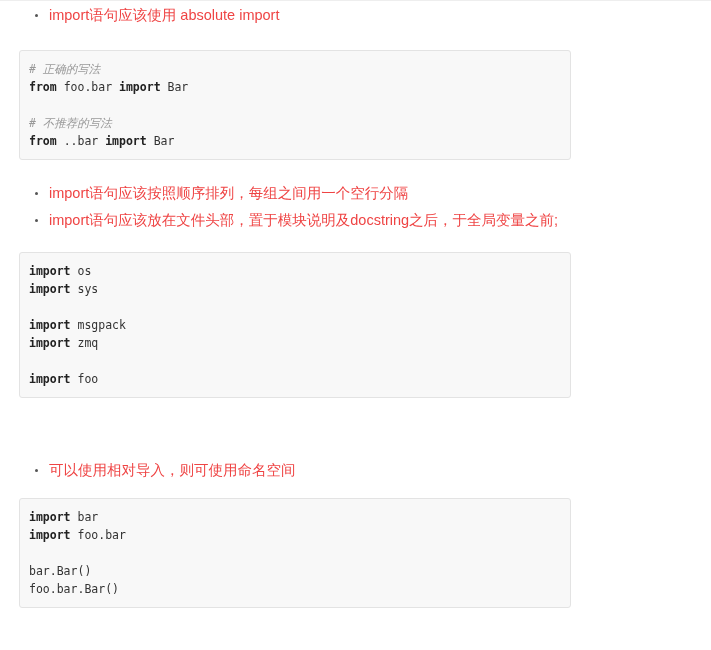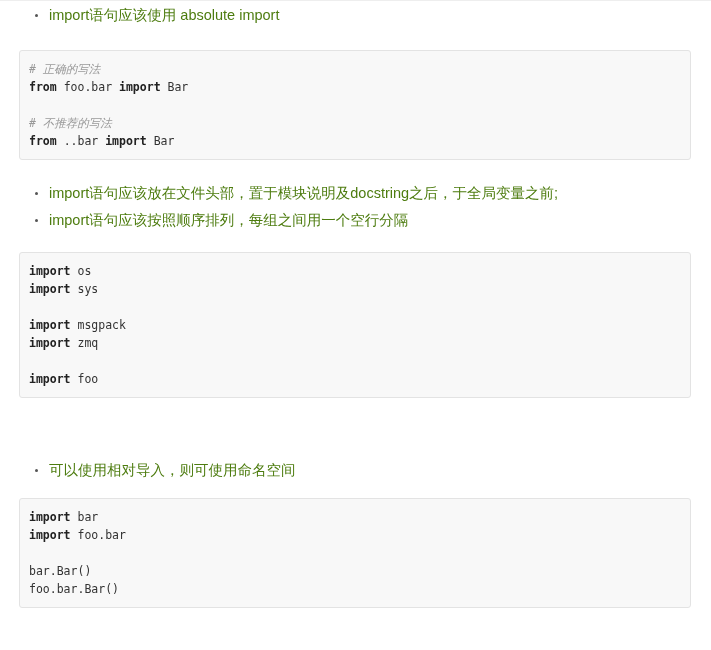--- a/index.html
+++ b/index.html
@@ -29,21 +29,21 @@
   ul.bullets {
     list-style: none;
     margin: 0;
     padding: 0;
   }
   ul.bullets li {
     position: relative;
     padding-left: 21px;
     font-size: 14.5px;
     line-height: 27px;
-    color: #4d7c0f;
+    color: #ef4444;
     white-space: nowrap;
   }
   ul.bullets li .dot {
     position: absolute;
     left: 7px;
     top: 12px;
     width: 3px;
     height: 3px;
     border-radius: 50%;
     background: #555555;
@@ -53,21 +53,21 @@
 
   .gap-first  { margin-top: 1px; }
 
   
   .codeblock {
     margin: 0 19px 0 19px;
     background: #f8f8f8;
     border: 1px solid #e3e3e3;
     border-radius: 3px;
     box-sizing: border-box;
-    width: 672px;
+    width: 552px;
     padding: 9px 8px 9px 9px;
   }
   .codeblock pre {
     margin: 0;
     font-family: "DejaVu Sans Mono", "Liberation Mono", monospace;
     font-size: 11.5px;
     line-height: 18px;
     color: #333333;
     white-space: pre;
   }
@@ -104,25 +104,25 @@
 <span class="blank"></span><span><span class="cm"># 不推荐的写法</span></span>
 <span><span class="kw">from</span><span> ..bar </span><span class="kw">import</span><span> Bar</span></span></pre>
   </div>
 
   <div class="sp-20"></div>
 
   <div class="list-block">
     <ul class="bullets">
       <li>
         <span class="dot"></span>
-        <span>import语句应该放在文件头部，置于模块说明及docstring之后，于全局变量之前;</span>
+        <span>import语句应该按照顺序排列，每组之间用一个空行分隔</span>
       </li>
       <li>
         <span class="dot"></span>
-        <span>import语句应该按照顺序排列，每组之间用一个空行分隔</span>
+        <span>import语句应该放在文件头部，置于模块说明及docstring之后，于全局变量之前;</span>
       </li>
     </ul>
   </div>
 
   <div class="sp-18"></div>
 
   <div class="codeblock">
     <pre><span><span class="kw">import</span><span> os</span></span>
 <span><span class="kw">import</span><span> sys</span></span>
 <span class="blank"></span><span><span class="kw">import</span><span> msgpack</span></span>

